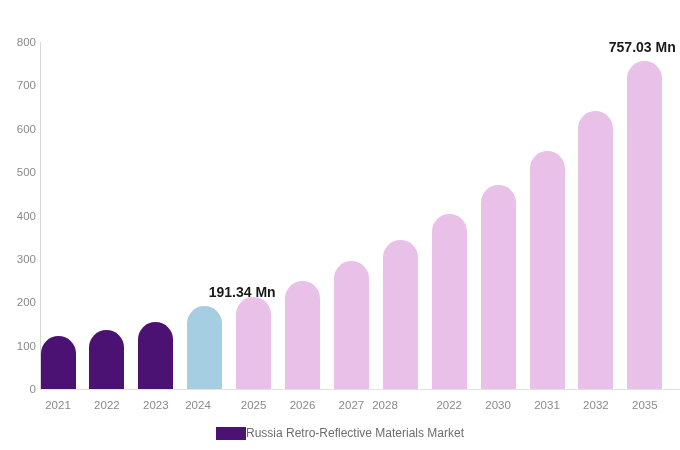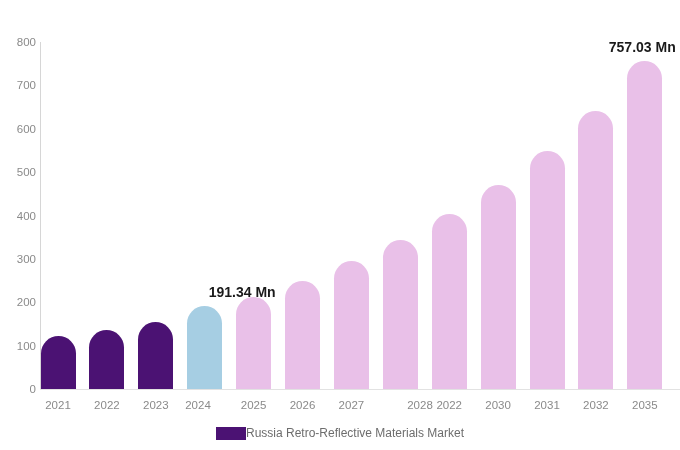--- a/index.html
+++ b/index.html
@@ -147,21 +147,21 @@
     <span id="legend-label">Russia Retro-Reflective Materials Market</span>
   </div>
 
 <div class="x-tick" style="left: 28px;">2021</div>
     <div class="x-tick" style="left: 76.9px;">2022</div>
     <div class="x-tick" style="left: 125.8px;">2023</div>
     <div class="x-tick" style="left: 168px;">2024</div>
     <div class="x-tick" style="left: 223.6px;">2025</div>
     <div class="x-tick" style="left: 272.5px;">2026</div>
     <div class="x-tick" style="left: 321.4px;">2027</div>
-    <div class="x-tick" style="left: 390px; text-align: center;">2028</div>
+    <div class="x-tick" style="left: 355px; text-align: center;">2028</div>
     <div class="x-tick" style="left: 419.2px;">2022</div>
     <div class="x-tick" style="left: 468.1px;">2030</div>
     <div class="x-tick" style="left: 517px;">2031</div>
     <div class="x-tick" style="left: 565.9px;">2032</div>
     <div class="x-tick" style="left: 614.8px;">2035</div>
     <div class="bar-label" style="top: 284.006px; left: 168.7px; margin-left: 40px;">191.34 Mn</div>
     <div class="bar-label" style="top: 38.6382px; left: 608.8px;">757.03 Mn</div>
   </div>
 
 </body></html>

